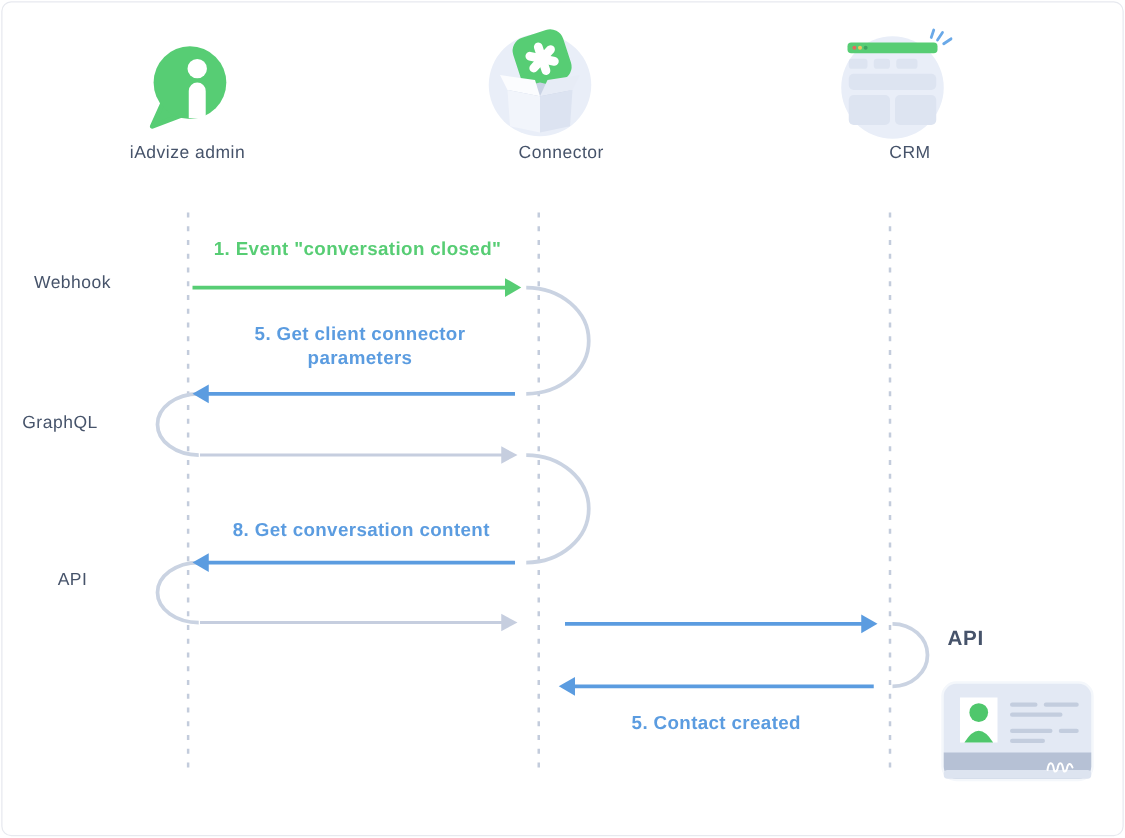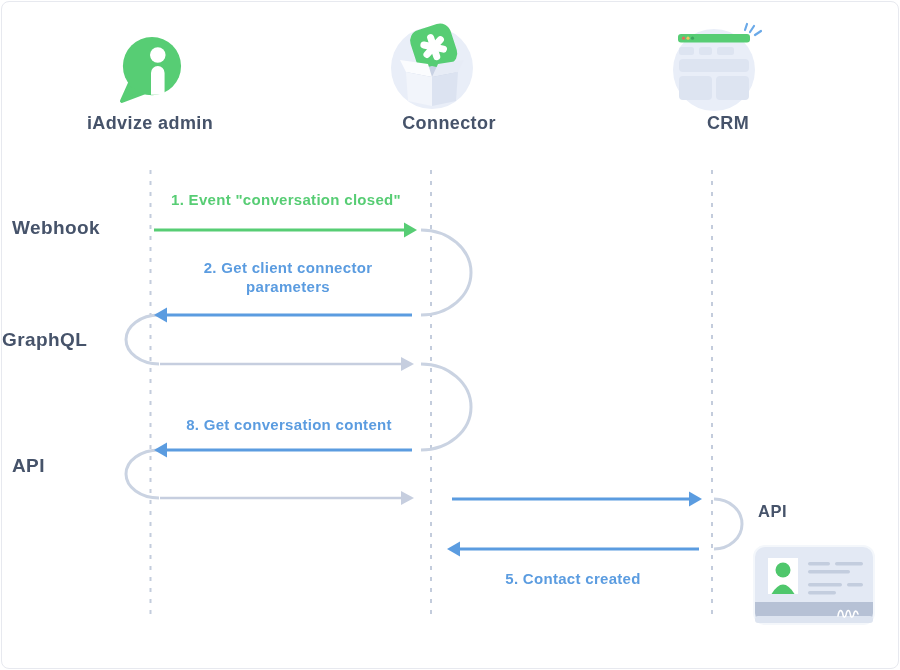--- a/index.html
+++ b/index.html
@@ -5,23 +5,23 @@
   :root{
     --green:#57cd74; --blue:#5b9ce0; --grey-arrow:#c6cedf; --arc:#cad3e2;
     --lifeline:#c3ccdc; --dark-text:#46536a; --icon-bg:#e9eef8; --icon-grey:#dde4f1;
   }
   *{margin:0;padding:0;box-sizing:border-box;}
   body{font-family:"Liberation Sans",sans-serif;background:#fff;}
   .canvas{position:relative;width:898px;height:668px;margin:1px;border:1px solid #e7e9ef;
           border-radius:8px;background:#fff;overflow:hidden;}
   .overlay{position:absolute;left:0;top:0;width:900px;height:670px;}
 
-  .actor-label{position:absolute;transform:translateX(-50%);font-size:18px;font-weight:700;
+  .actor-label{position:absolute;transform:translateX(-50%);font-size:14px;font-weight:400;
                color:var(--dark-text);letter-spacing:.4px;white-space:pre;text-align:right;}
-  .lane-label{position:absolute;width:92px;text-align:left;font-size:19px;font-weight:700;
+  .lane-label{position:absolute;width:92px;text-align:center;font-size:14px;font-weight:400;
               color:var(--dark-text);letter-spacing:.4px;}
   .msg{position:absolute;transform:translateX(-50%);font-size:15px;font-weight:700;
        letter-spacing:.3px;text-align:center;white-space:pre;line-height:19px;}
   .msg-green{color:var(--green);}
   .msg-blue{color:var(--blue);}
   .crm-api{position:absolute;font-size:16.5px;font-weight:700;color:var(--dark-text);letter-spacing:.5px;}
 
   .lifeline{stroke:var(--lifeline);stroke-width:2;stroke-dasharray:4 7;}
   .arc{stroke:var(--arc);stroke-width:3;fill:none;}
   .ln-green{stroke:var(--green);stroke-width:3;}
@@ -154,18 +154,18 @@
   <div class="actor-label" style="left:148px;top:111px">iAdvize admin</div>
   <div class="actor-label" style="left:447px;top:111px">Connector</div>
   <div class="actor-label" style="left:726px;top:111px">CRM</div>
 
   <div class="lane-label" style="left:10px;top:215px">Webhook</div>
   <div class="lane-label" style="left:0;top:327px">GraphQL</div>
   <div class="lane-label" style="left:10px;top:453px">API</div>
   <div class="crm-api" style="left:756px;top:500px">API</div>
 
   <div class="msg msg-green" style="left:284px;top:188px">1. Event "conversation closed"</div>
-  <div class="msg msg-blue" style="left:286px;top:256px">2. Get client connector
+  <div class="msg msg-blue" style="left:286px;top:256px">5. Get client connector
 parameters</div>
   <div class="msg msg-blue" style="left:287px;top:413px">8. Get conversation content</div>
   <div class="msg msg-blue" style="left:571px;top:567px">5. Contact created</div>
 
 </div>
 
 </body></html>

